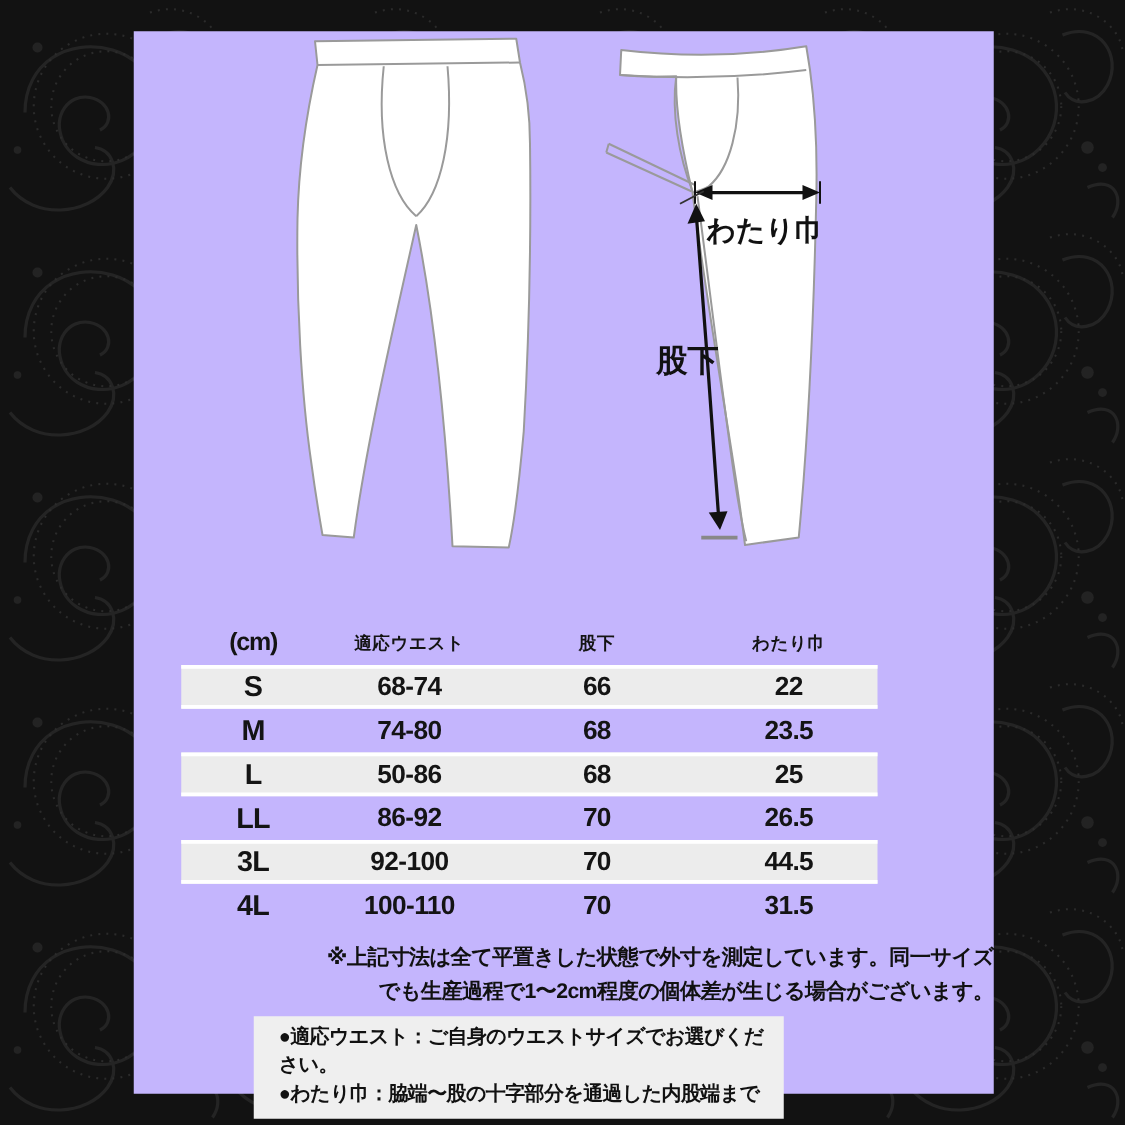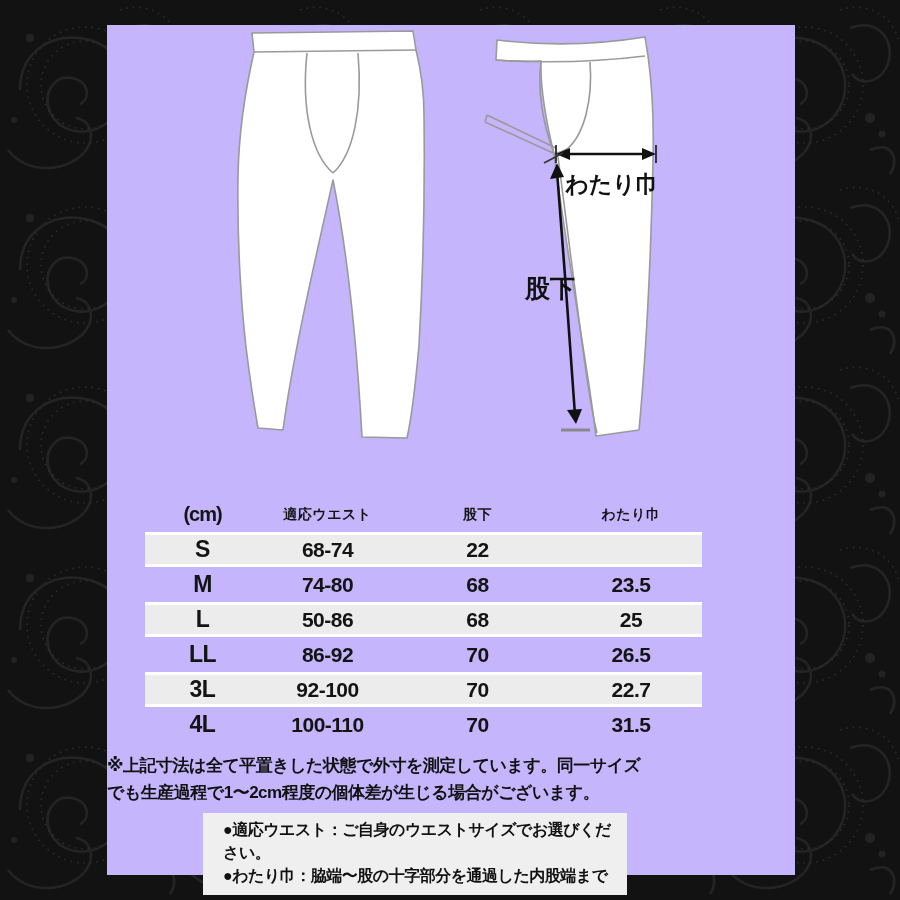--- a/index.html
+++ b/index.html
@@ -23,21 +23,21 @@
   }
   .t-head{height:36px;}
   .t-head .c{font-weight:bold;font-size:14px;letter-spacing:0.5px;}
   .t-head .c.unit{font-size:20px;letter-spacing:-1px;}
   .t-row.shaded{background:#ececec;border-top:3px solid #fff;border-bottom:3px solid #fff;}
   .c{line-height:1;}
   .c.size{font-size:23px;font-weight:bold;letter-spacing:-0.5px;}
   .c.num{font-size:21px;font-weight:bold;letter-spacing:-0.5px;}
   
   .note{
-    margin-top:10px;text-align:left;
+    margin-top:10px;text-align:right;
     font-size:17px;font-weight:600;line-height:1.6;color:#111;
     letter-spacing:-0.5px;
   }
   
   .bullets{
     margin:7px 0 0 96px;width:424px;box-sizing:border-box;
     background:#efefef;padding:6px 8px 7px 20px;
   }
   .bullets .b-line{font-size:16px;font-weight:600;line-height:1.42;letter-spacing:-0.5px;color:#111;}
 </style>
@@ -115,20 +115,21 @@
     <div class="t-row t-head">
       <div class="c unit">(cm)</div>
       <div class="c">適応ウエスト</div>
       <div class="c">股下</div>
       <div class="c">わたり巾</div>
     </div>
 
     <div class="t-row shaded">
       <div class="c size">S</div>
       <div class="c num">68-74</div>
+      <div class="c num">66</div>
       <div class="c num">22</div>
     </div>
     <div class="t-row">
       <div class="c size">M</div>
       <div class="c num">74-80</div>
       <div class="c num">68</div>
       <div class="c num">23.5</div>
     </div>
     <div class="t-row shaded">
       <div class="c size">L</div>
@@ -139,21 +140,21 @@
     <div class="t-row">
       <div class="c size">LL</div>
       <div class="c num">86-92</div>
       <div class="c num">70</div>
       <div class="c num">26.5</div>
     </div>
     <div class="t-row shaded">
       <div class="c size">3L</div>
       <div class="c num">92-100</div>
       <div class="c num">70</div>
-      <div class="c num">22.7</div>
+      <div class="c num">44.5</div>
     </div>
     <div class="t-row">
       <div class="c size">4L</div>
       <div class="c num">100-110</div>
       <div class="c num">70</div>
       <div class="c num">31.5</div>
     </div>
   </div>
 
   <div class="note">

